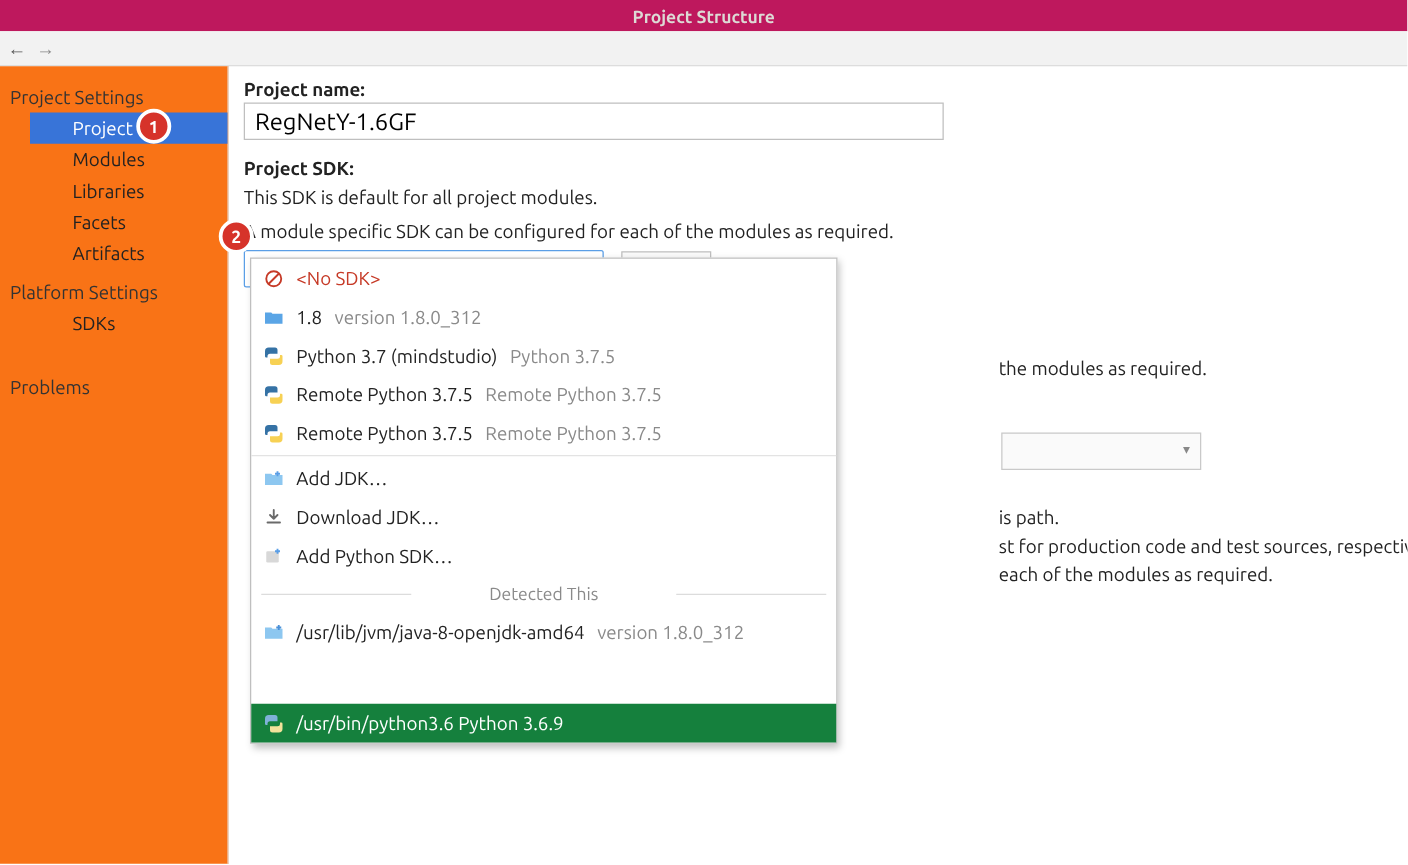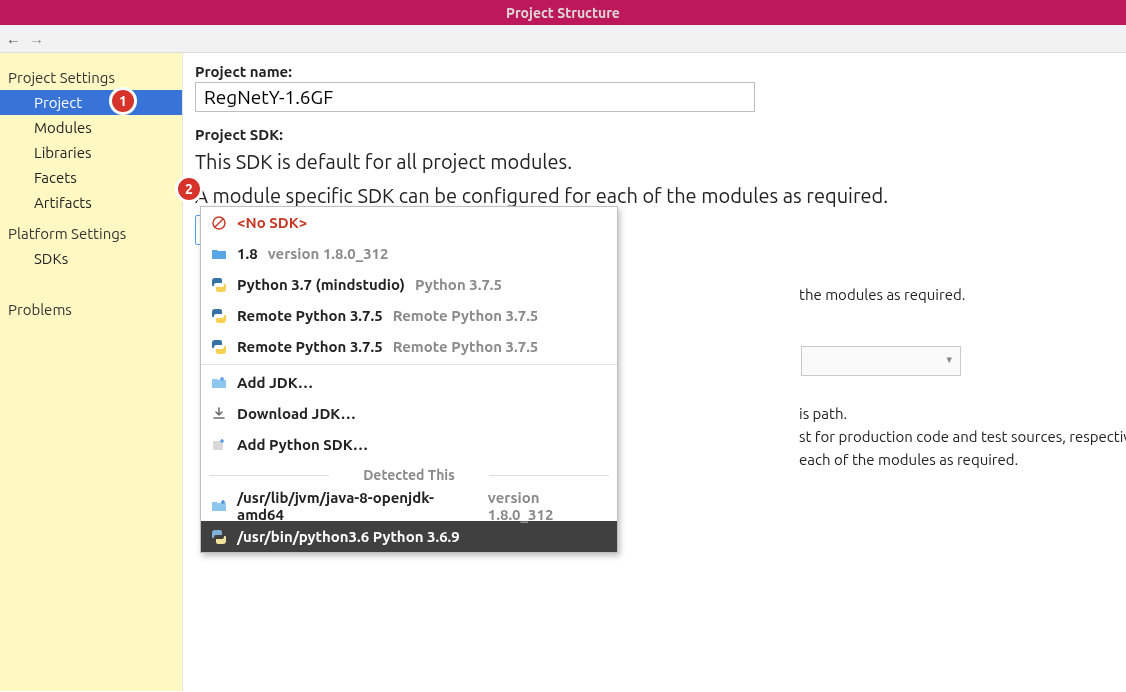--- a/index.html
+++ b/index.html
@@ -6,47 +6,47 @@
 body { width: 1126px; height: 692px; background: #fff; overflow: hidden; color: #222; }
 
 .titlebar { height: 25px; background: #be185d; color: #dddad5; display: flex; align-items: center; justify-content: center; font-size: 14px; font-weight: 600; }
 
 .navbar { height: 28px; background: #f2f2f2; border-bottom: 1px solid #ddd; display: flex; align-items: center; padding: 0 6px; gap: 8px; }
 .navbar .arrow { color: #888; font-size: 15px; user-select: none; }
 .navbar .arrow.enabled { color: #555; }
 
 .workarea { display: flex; height: 638px; }
 
-.sidebar { width: 183px; background: #fef9c3; border-right: 1px solid #e6e6e6; padding-top: 12px; font-size: 15px; }
+.sidebar { width: 183px; background: #f97316; border-right: 1px solid #e6e6e6; padding-top: 12px; font-size: 15px; }
 .section-title { padding: 4px 8px; color: #333; font-weight: 400; }
-.side-item { padding: 4px 8px 4px 34px; cursor: pointer; }
+.side-item { padding: 4px 8px 4px 34px; cursor: pointer; margin-left: 24px; }
 .side-item.selected { background: #3874d8; color: #fff; position: relative; }
 .side-item.selected::after { content: ""; }
 .badge { position: absolute; right: 48px; width: 28px; height: 28px; border-radius: 50%; background: #d6332a; border: 3px solid #fff; display: flex; align-items: center; justify-content: center; color: #fff; font-weight: 700; font-size: 14px; }
 .badge1 { top: 87px; left: 109px; }
 .badge2 { top: 175px; left: 175px; }
 
 .main { flex: 1; padding: 10px 24px 0 12px; font-size: 15px; position: relative; }
 .label { font-weight: 600; margin-bottom: 2px; }
 .text-input { width: 560px; height: 30px; border: 1px solid #bfbfbf; background: #fff; padding: 0 8px; font-size: 19px; outline: none; }
-.desc { font-size: 20px; margin-top: 4px; line-height: 1.5; }
+.desc { font-size: 15px; margin-top: 4px; line-height: 1.5; }
 .row-sdk { margin-top: 14px; }
 .sdk-line { display: flex; align-items: center; gap: 14px; margin-top: 4px; }
 .combo { width: 288px; height: 30px; border: 1.5px solid #5a9ee6; border-radius: 2px; display: flex; align-items: center; padding: 0 6px; background: #fff; font-size: 15px; position: relative; cursor: pointer; }
 .combo .sel { color: #222; }
 .combo .ver { color: #8a8a8a; margin-left: 4px; white-space: nowrap; overflow: hidden; text-overflow: clip; }
 .combo .chev { margin-left: auto; color: #888; font-size: 11px; }
 .edit-btn { width: 72px; height: 28px; background: #fafafa; border: 1px solid #bfbfbf; font-size: 15px; cursor: pointer; }
 .edit-btn u { text-decoration: underline; }
 
 .bgtext { position: absolute; font-size: 15px; color: #222; white-space: nowrap; }
 
-.dropdown { position: absolute; left: 200px; top: 206px; width: 418px; background: #fff; border: 1px solid #bfbfbf; box-shadow: 2px 3px 6px rgba(0,0,0,0.25); z-index: 50; font-size: 15px; font-weight: bold; }
+.dropdown { position: absolute; left: 200px; top: 206px; width: 470px; background: #fff; border: 1px solid #bfbfbf; box-shadow: 2px 3px 6px rgba(0,0,0,0.25); z-index: 50; font-size: 15px; }
 .dropdown .item { height: 31px; display: flex; align-items: center; padding: 0 10px; gap: 10px; cursor: pointer; }
-.dropdown .item.highlight { background: #404040; color: #fff; }
+.dropdown .item.highlight { background: #15803d; color: #fff; margin-top: 42px; }
 .dropdown .item .ver { color: #8a8a8a; }
 .dropdown .nosdk { color: #c63a27; }
 .dropdown .divider { height: 1px; background: #e3e3e3; margin: 2px 0; }
 .dropdown .group { height: 30px; display: flex; align-items: center; justify-content: center; color: #8a8a8a; font-size: 14px; position: relative; }
 .dropdown .group::before, .dropdown .group::after { content: ""; position: absolute; top: 50%; height: 1px; width: 120px; background: #dcdcdc; }
 .dropdown .group::before { left: 8px; }
 .dropdown .group::after { right: 8px; }
 
 .ico { width: 16px; height: 16px; display: inline-flex; align-items: center; justify-content: center; flex-shrink: 0; }
 .ico svg { width: 16px; height: 16px; }

